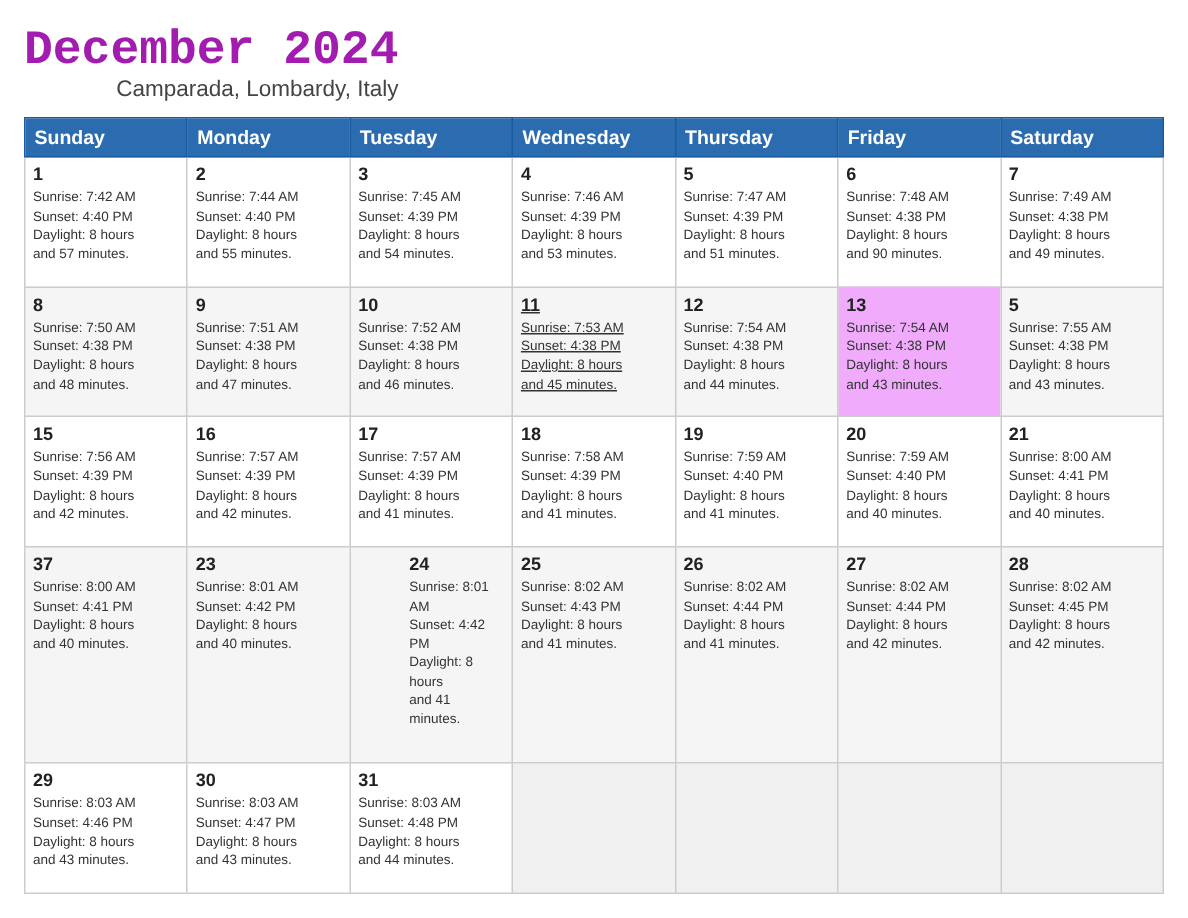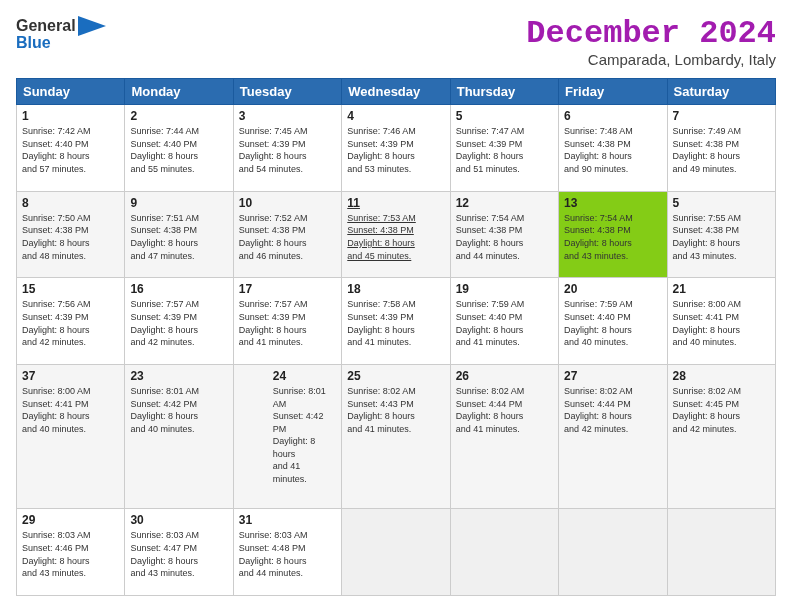--- a/index.html
+++ b/index.html
@@ -87,33 +87,20 @@
       font-size: 9px;
       line-height: 1.4;
       color: #333;
     }
   </style>
 </head>
 <body>
 
 <div class="page">
   <div class="header">
-    <div class="logo">
-      <div class="logo-combined">
-        <div style="display:flex;flex-direction:column;align-items:flex-start;">
-          <div style="display:flex;align-items:center;gap:2px;">
-            <span style="font-size:16px;font-weight:bold;color:#333;">General</span>
-            <svg width="28" height="20" viewBox="0 0 28 20">
-              <polygon points="0,0 28,10 0,20" fill="#1a6dbf"></polygon>
-            </svg>
-          </div>
-          <span style="font-size:16px;font-weight:bold;color:#1a6dbf;margin-top:-2px;">Blue</span>
-        </div>
-      </div>
-    </div>
     <div class="title-block">
       <div class="month-title">December 2024</div>
       <div class="location-title">Camparada, Lombardy, Italy</div>
     </div>
   </div>
 
   <table class="calendar">
     <thead>
       <tr>
         <th>Sunday</th>
@@ -170,21 +157,21 @@
             <div class="day-info"><span>Sunrise: 7:52 AM</span><br><span>Sunset: 4:38 PM</span><br><span>Daylight: 8 hours</span><br><span>and 46 minutes.</span></div>
           </td>
           <td style="background: rgb(245, 245, 245); text-decoration: underline;">
             <span class="day-num">11</span>
             <div class="day-info"><span>Sunrise: 7:53 AM</span><br><span>Sunset: 4:38 PM</span><br><span>Daylight: 8 hours</span><br><span>and 45 minutes.</span></div>
           </td>
           <td style="background: rgb(245, 245, 245);">
             <span class="day-num">12</span>
             <div class="day-info"><span>Sunrise: 7:54 AM</span><br><span>Sunset: 4:38 PM</span><br><span>Daylight: 8 hours</span><br><span>and 44 minutes.</span></div>
           </td>
-          <td style="background: #84cc16;">
+          <td style="background: #f0abfc;">
             <span class="day-num">13</span>
             <div class="day-info"><span>Sunrise: 7:54 AM</span><br><span>Sunset: 4:38 PM</span><br><span>Daylight: 8 hours</span><br><span>and 43 minutes.</span></div>
           </td>
           <td style="background: rgb(245, 245, 245);">
             <span class="day-num">5</span>
             <div class="day-info"><span>Sunrise: 7:55 AM</span><br><span>Sunset: 4:38 PM</span><br><span>Daylight: 8 hours</span><br><span>and 43 minutes.</span></div>
           </td>
         </tr>
         <tr>
           <td style="background: rgb(255, 255, 255);">

